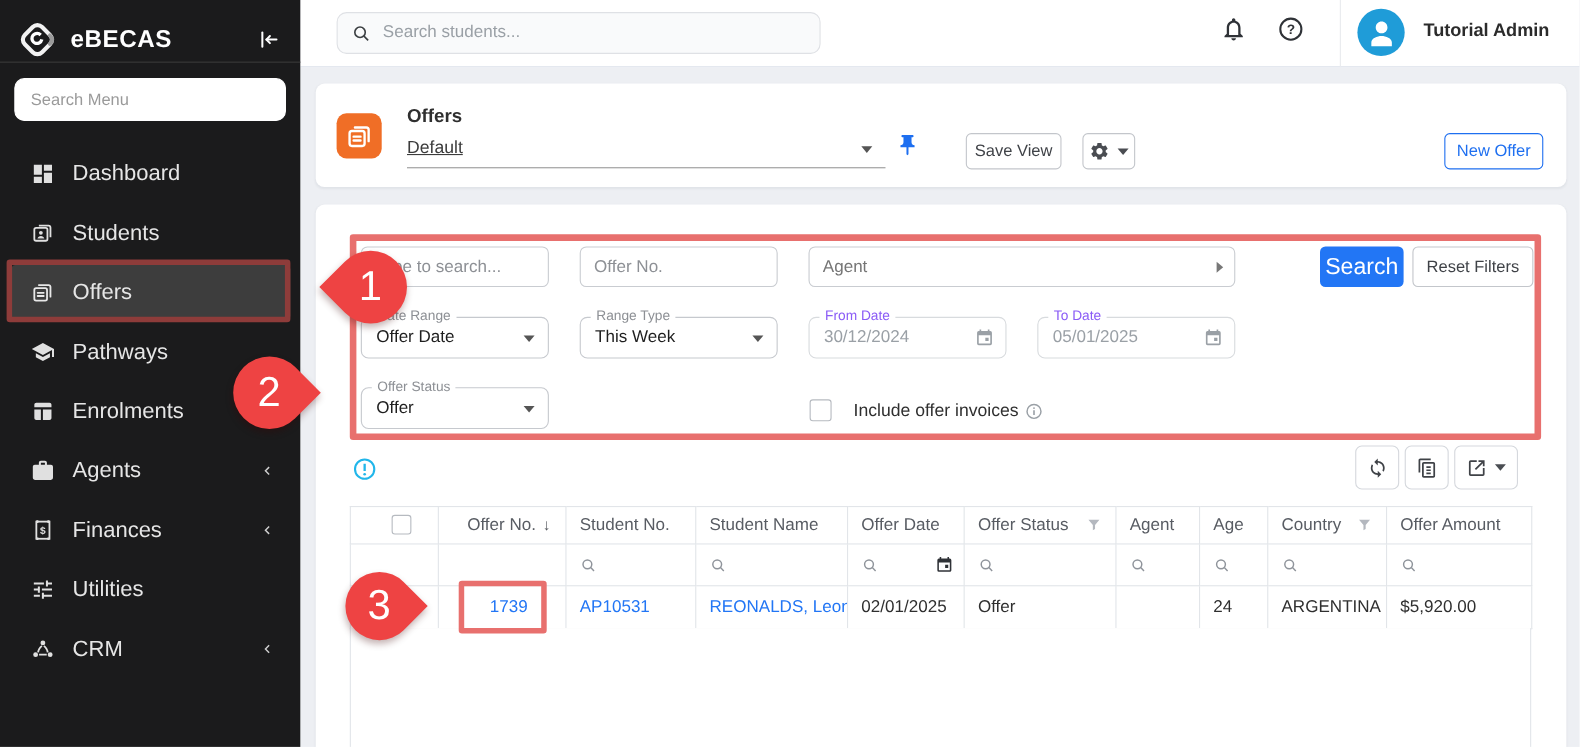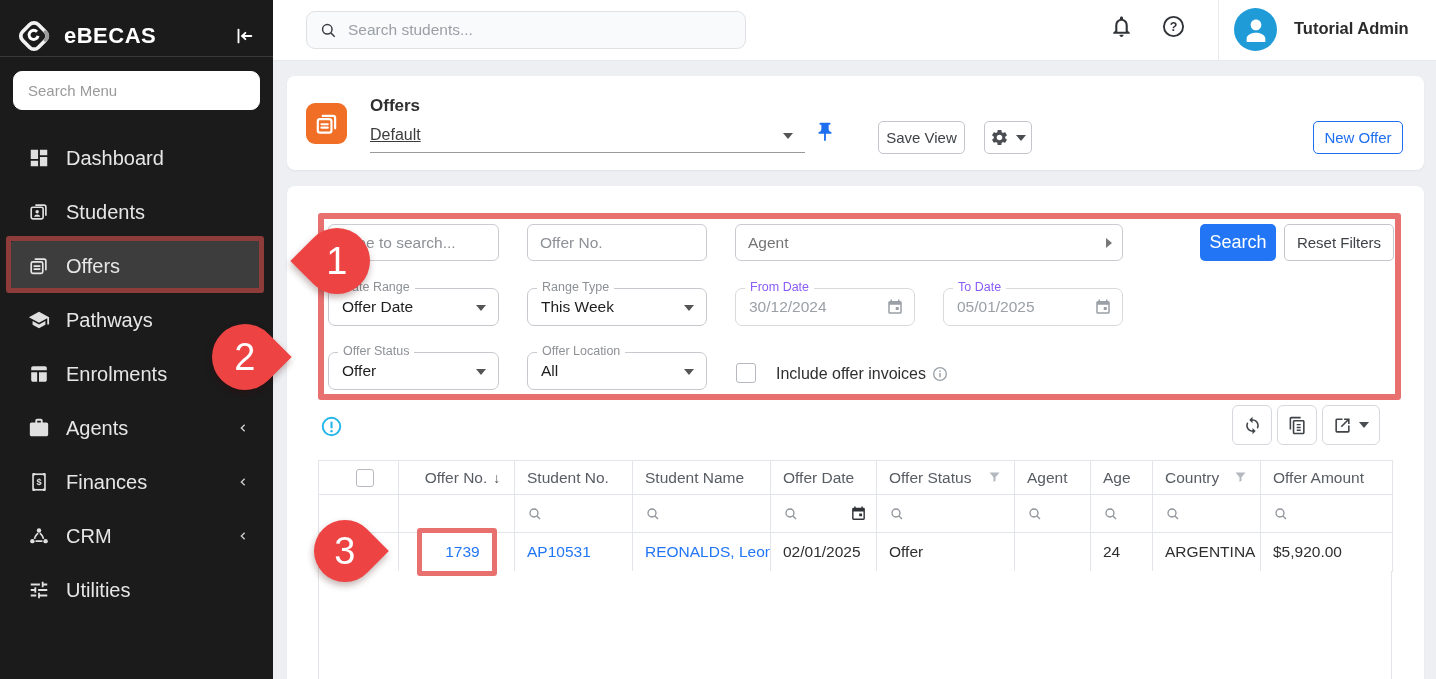--- a/index.html
+++ b/index.html
@@ -210,40 +210,40 @@
       <span class="nav-label">Finances</span>
       <span class="nav-chevron">
         <svg viewBox="0 0 24 24" width="16" height="16" stroke="#cfcfcf" stroke-width="2" fill="none">
             <path d="M14.5 7 9.5 12l5 5"></path>
           </svg>
       </span>
     </div>
     <div class="nav-item">
       <span class="nav-icon">
         <svg viewBox="0 0 24 24" width="22" height="22" fill="#e0e0e0">
+            <path d="M3 17v2h6v-2H3zM3 5v2h10V5H3zm10 16v-2h8v-2h-8v-2h-2v6h2zM7 9v2H3v2h4v2h2V9H7zm14 4v-2H11v2h10zm-6-4h2V7h4V5h-4V3h-2v6z"></path>
+          </svg>
+      </span>
+      <span class="nav-label">Utilities</span>
+    </div>
+    <div class="nav-item">
+      <span class="nav-icon">
+        <svg viewBox="0 0 24 24" width="22" height="22" fill="#e0e0e0">
           <circle cx="12" cy="6" r="2.4"></circle>
             <circle cx="4.8" cy="17.6" r="2.4"></circle>
             <circle cx="19.2" cy="17.6" r="2.4"></circle>
           <path d="M10.7 8.2c-2.4 1.6-4 4.1-4.4 6.9l1.8.3c.3-2.3 1.6-4.3 3.4-5.6l-.8-1.6zm2.6 0-.8 1.6c1.8 1.3 3.1 3.3 3.4 5.6l1.8-.3c-.4-2.8-2-5.3-4.4-6.9zM8.2 18.5h7.6v-1.8H8.2z"></path>
         </svg>
       </span>
       <span class="nav-label">CRM</span>
       <span class="nav-chevron">
         <svg viewBox="0 0 24 24" width="16" height="16" stroke="#cfcfcf" stroke-width="2" fill="none">
             <path d="M14.5 7 9.5 12l5 5"></path>
           </svg>
       </span>
-    </div>
-    <div class="nav-item">
-      <span class="nav-icon">
-        <svg viewBox="0 0 24 24" width="22" height="22" fill="#e0e0e0">
-            <path d="M3 17v2h6v-2H3zM3 5v2h10V5H3zm10 16v-2h8v-2h-8v-2h-2v6h2zM7 9v2H3v2h4v2h2V9H7zm14 4v-2H11v2h10zm-6-4h2V7h4V5h-4V3h-2v6z"></path>
-          </svg>
-      </span>
-      <span class="nav-label">Utilities</span>
     </div>
   </nav>
 </aside>
 
 <header class="topbar">
   <div class="tb-search">
     <span>
       <svg viewBox="0 0 24 24" width="19" height="19" stroke="#3c4043" stroke-width="1.9" fill="none">
           <circle cx="10.5" cy="10.5" r="6"></circle>
           <path d="M15 15l4.8 4.8"></path>
@@ -302,21 +302,21 @@
 </section>
 
 <section class="card main-card">
 
   <input class="finput f-search" placeholder="Type to search..." style="">
   <input class="finput f-offerno" placeholder="Offer No." style="">
   <div class="f-agent-wrap">
     <input class="f-agent" placeholder="Agent" style="">
     <span class="agent-caret"></span>
   </div>
-  <button class="btn btn-search" style="font-size:18px;">Search</button>
+  <button class="btn btn-search" style="font-size:21px;">Search</button>
   <button class="btn btn-reset">Reset Filters</button>
 
   <div class="ffield f-daterange">
     <span class="flabel">Date Range</span>
     <div class="fvalue">Offer Date</div>
     <span class="caret-down"></span>
   </div>
   <div class="ffield f-rangetype">
     <span class="flabel">Range Type</span>
     <div class="fvalue">This Week</div>
@@ -337,25 +337,20 @@
     <span class="cal">
       <svg viewBox="0 0 24 24" width="18" height="18" fill="currentColor">
           <path d="M19 4h-1V2h-2v2H8V2H6v2H5a2 2 0 0 0-2 2v13a2 2 0 0 0 2 2h14a2 2 0 0 0 2-2V6a2 2 0 0 0-2-2zm0 15H5V9h14v10zm-6-7h4v4h-4z"></path>
         </svg>
     </span>
   </div>
 
   <div class="ffield f-status">
     <span class="flabel">Offer Status</span>
     <div class="fvalue">Offer</div>
-    <span class="caret-down"></span>
-  </div>
-  <div class="ffield f-location">
-    <span class="flabel">Offer Location</span>
-    <div class="fvalue">All</div>
     <span class="caret-down"></span>
   </div>
   <span class="checkbox f-invoices-cb"></span>
   <span class="f-invoices-label">Include offer invoices</span>
   <span class="f-invoices-info">
     <svg viewBox="0 0 24 24" width="16" height="16">
       <circle cx="12" cy="12" r="9.5" fill="none" stroke="#9aa0a6" stroke-width="2"></circle>
       <path d="M12 10.5V17" stroke="#9aa0a6" stroke-width="2.2"></path>
         <circle cx="12" cy="7.5" r="1.3" fill="#9aa0a6"></circle>
     </svg>

